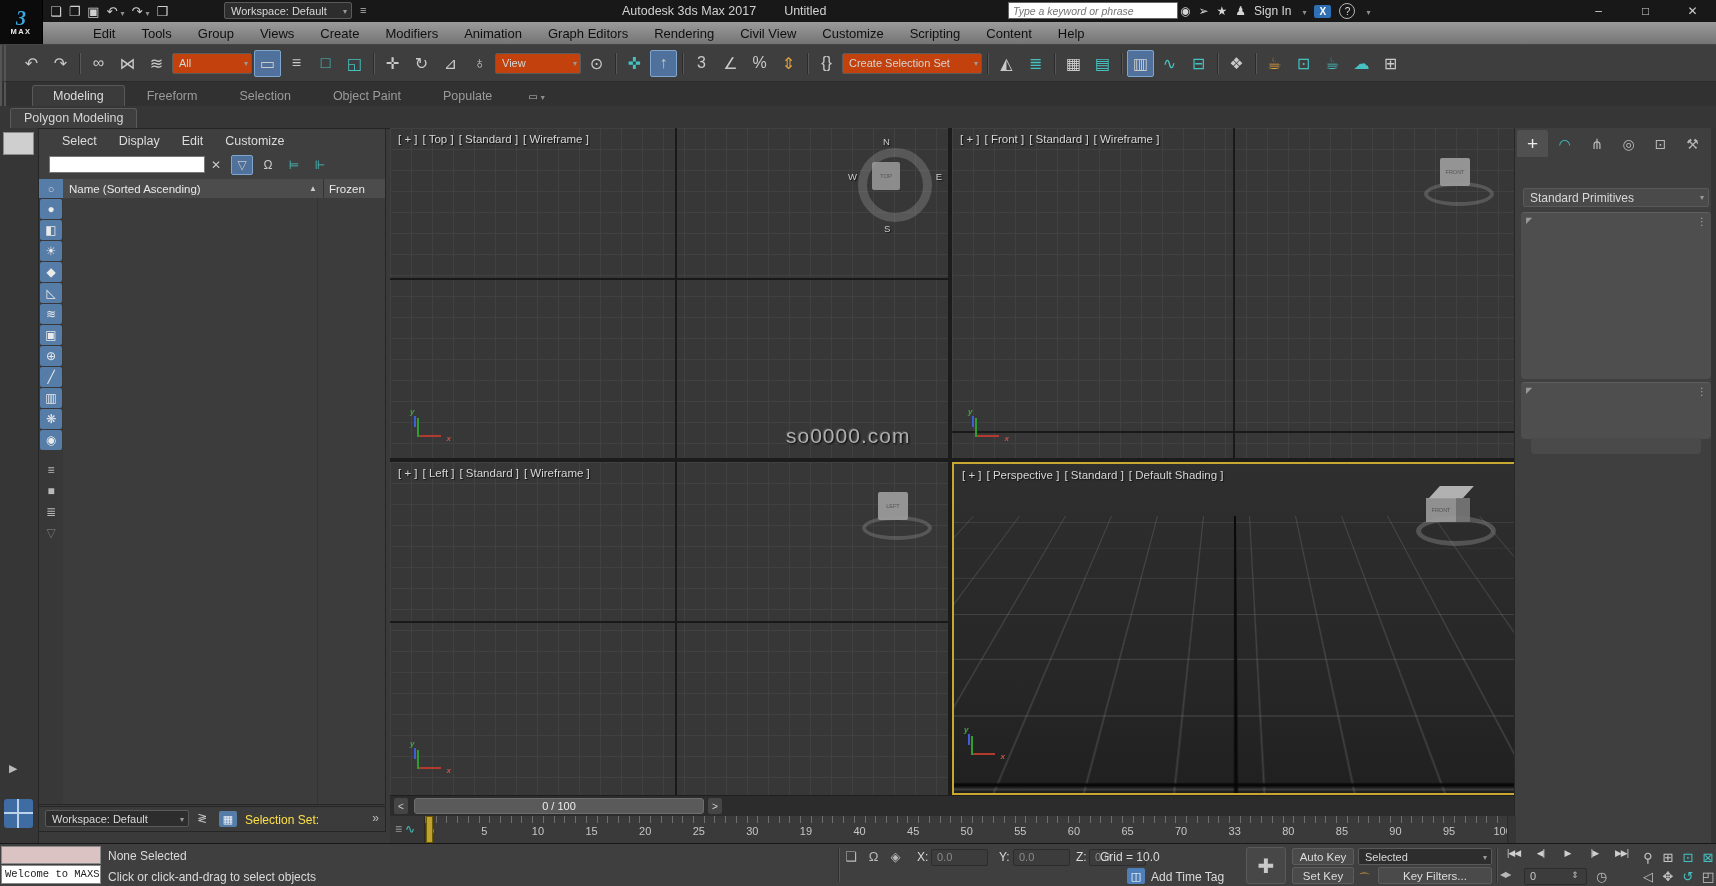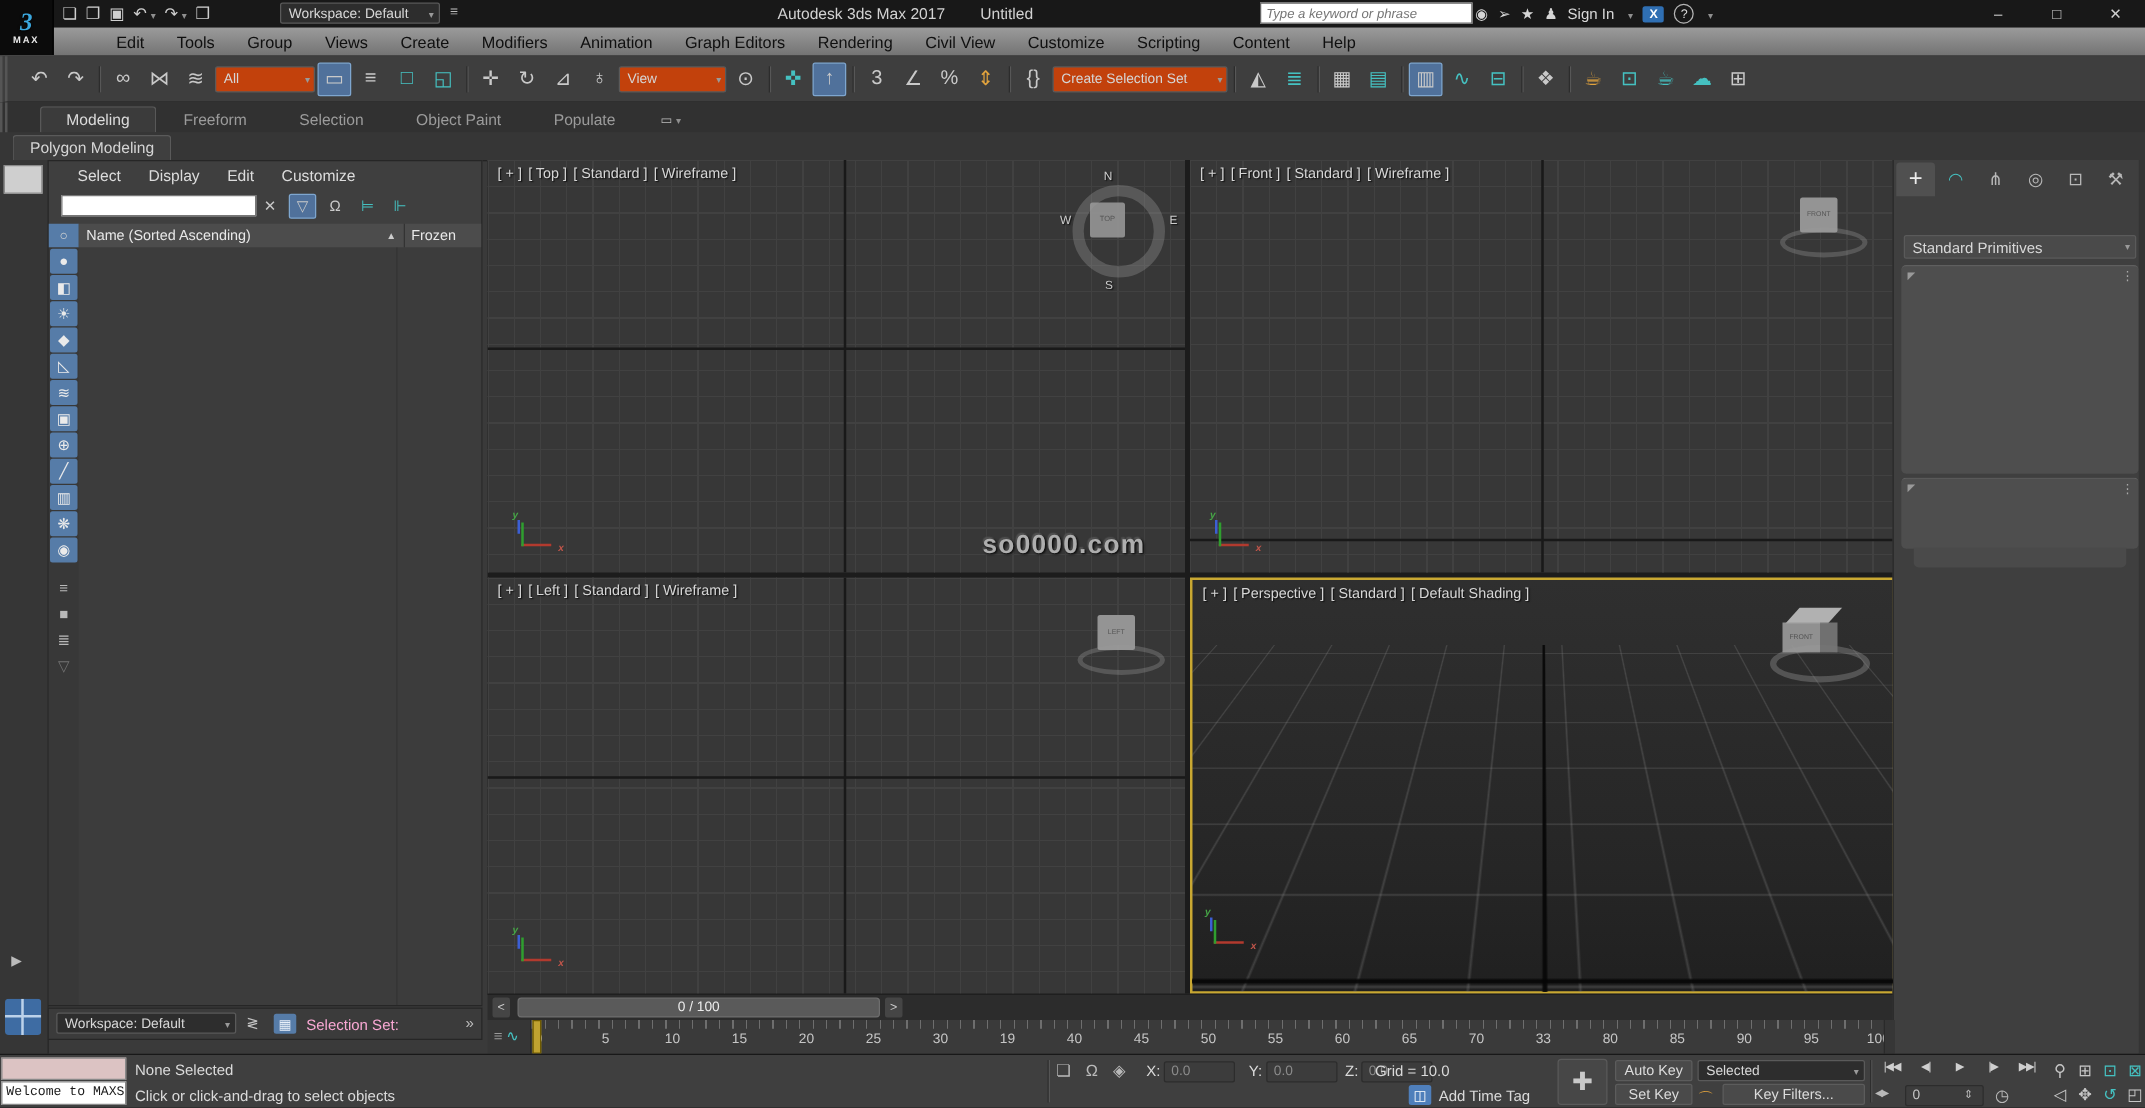--- a/index.html
+++ b/index.html
@@ -84,39 +84,39 @@
   .sxstrip .tbi.active{background:#567ca8;border:none;color:#eaeaea;}
   .sxstrip .tbi:nth-child(13){margin-top:9px;}
   .sxstrip .tbi.faded{opacity:.45;}
   .sxlist{position:absolute;left:24px;top:69px;right:0;bottom:0;background:#3c3c3c;}
   .sxcoldiv{position:absolute;left:254px;top:0;bottom:0;width:1px;background:#333;}
   .sxfooter{position:absolute;left:38px;top:806px;width:348px;height:26px;background:#3b3b3b;border:1px solid #262626;box-sizing:border-box;}
   .sxfooter .ddbox{position:absolute;left:6px;top:3px;width:144px;height:17px;box-sizing:border-box;}
   .sxf-ic{position:absolute;top:4px;font-size:12px;color:#c5c5c5;}
   .sxf-grid{position:absolute;left:180px;top:4px;width:18px;height:16px;background:#567ca8;border-radius:2px;
             display:flex;align-items:center;justify-content:center;color:#e8f0fa;font-size:11px;}
-  .sxf-lbl{position:absolute;left:206px;top:6px;font-size:12px;color:#f9a8d4;}
+  .sxf-lbl{position:absolute;left:206px;top:6px;font-size:12px;color:#fde047;}
   .sxf-ovf{position:absolute;right:6px;top:4px;font-size:12px;color:#bbb;}
   
   .vps{position:absolute;left:390px;top:128px;width:1126px;height:667px;background:#1c1c1c;}
   .vp{position:absolute;overflow:hidden;}
   .ortho{background:#373737;
      background-image:repeating-linear-gradient(to right,#414141 0 1px,transparent 1px 21px),
                       repeating-linear-gradient(to bottom,#414141 0 1px,transparent 1px 21px);}
   .axisv{position:absolute;top:0;bottom:0;width:2px;background:#191919;}
   .axish{position:absolute;left:0;right:0;height:2px;background:#191919;}
   .vplabel{position:absolute;left:8px;top:5px;display:flex;gap:5px;font-size:11.5px;color:#d6d6d6;z-index:5;text-shadow:1px 1px 1px #111;}
   .persp{background:linear-gradient(#2f2f2f,#262626 70%,#202020);border:2px solid #c9a832;box-sizing:border-box;}
   .pplane{position:absolute;left:-165px;top:52px;width:890px;height:520px;
      transform:perspective(520px) rotateX(61deg);transform-origin:50% 0;
      background-image:repeating-linear-gradient(90deg,rgba(130,130,130,.30) 0 1px,transparent 1px 46px),
                       repeating-linear-gradient(0deg,rgba(130,130,130,.30) 0 1px,transparent 1px 46px);}
   .pplane .cx{position:absolute;left:50%;top:0;bottom:0;width:2px;background:rgba(5,5,5,.9);}
   .pplane .cy{position:absolute;top:55%;left:0;right:0;height:2px;background:rgba(5,5,5,.9);}
-  .watermark{position:absolute;left:396px;top:296px;z-index:8;font-size:21px;font-weight:bold;color:#b5b5b5;
+  .watermark{position:absolute;left:396px;top:296px;z-index:8;font-size:21px;font-weight:normal;color:#b5b5b5;
      letter-spacing:1px;text-shadow:1px 1px 2px #000,-1px -1px 1px #555;opacity:.95;}
   .compass{position:absolute;width:90px;height:90px;z-index:4;}
   .cring{position:absolute;left:8px;top:8px;width:56px;height:56px;border:9px solid rgba(160,160,160,.32);border-radius:50%;}
   .cface{position:absolute;left:22px;top:22px;width:28px;height:28px;background:#9b9b9b;opacity:.85;border-radius:2px;
      display:flex;align-items:center;justify-content:center;font-size:6px;color:#5a5a5a;}
   .cN,.cE,.cS,.cW{position:absolute;font-size:9.5px;color:#cdcdcd;text-shadow:1px 1px 1px #111;}
   .cN{left:33px;top:-4px;} .cE{right:-2px;top:31px;} .cS{left:34px;bottom:-4px;} .cW{left:-2px;top:31px;}
   .minicube{position:absolute;width:70px;height:54px;z-index:4;}
   .mc-face{position:absolute;left:20px;top:2px;width:30px;height:28px;background:#9c9c9c;border-radius:2px;opacity:.92;
      display:flex;align-items:center;justify-content:center;font-size:5.5px;color:#595959;}

